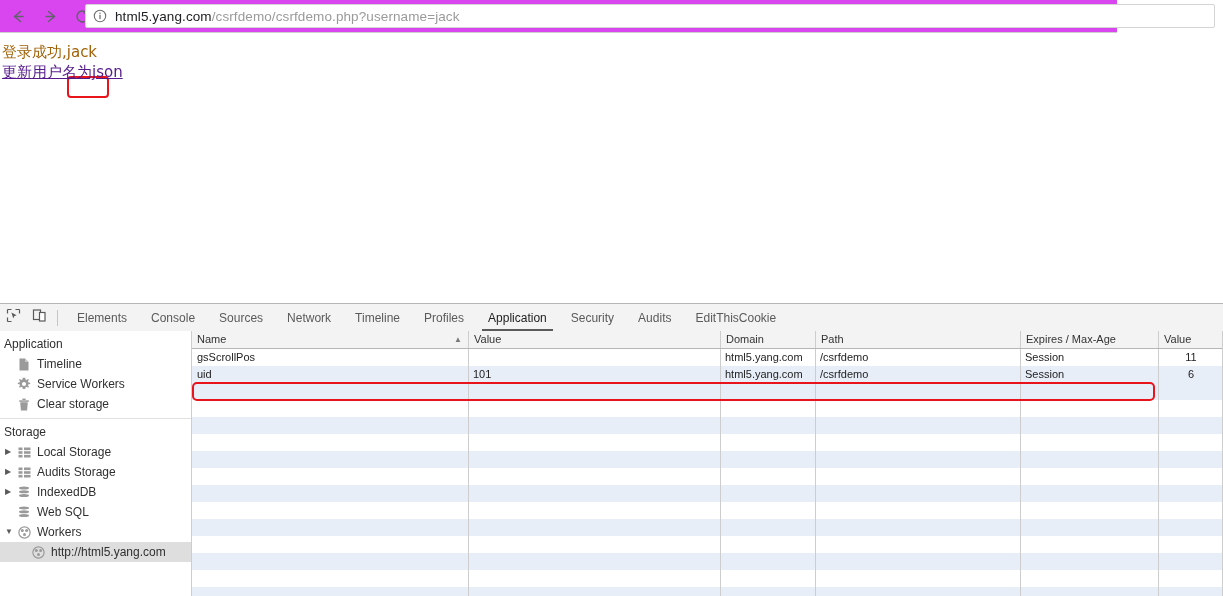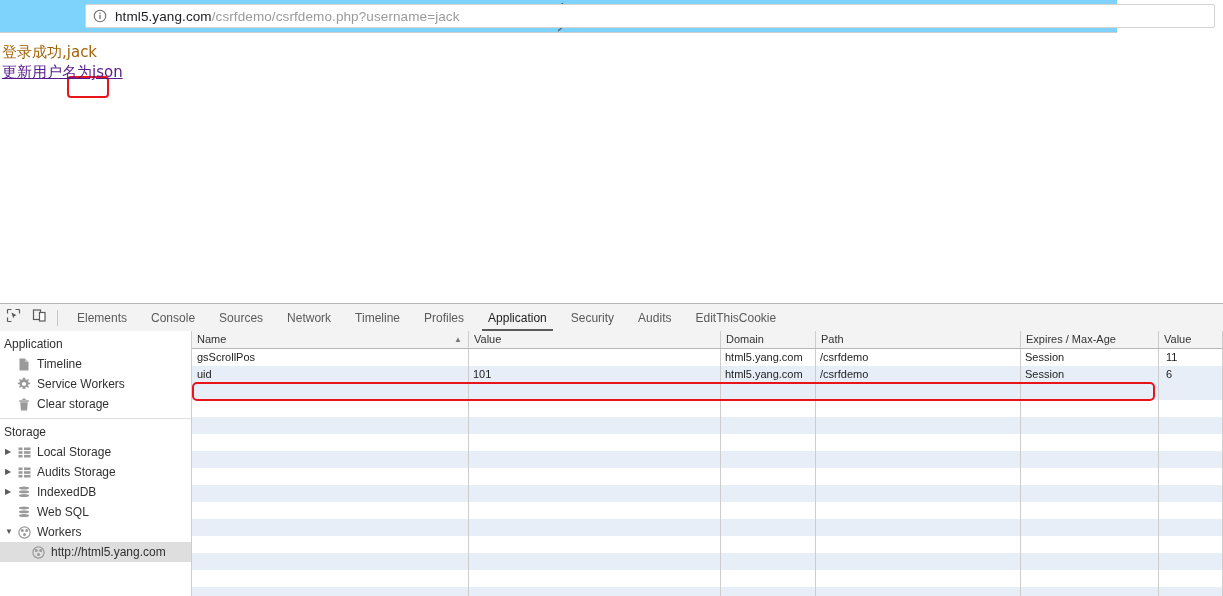--- a/index.html
+++ b/index.html
@@ -14,25 +14,24 @@
     height: 596px;
     overflow: hidden;
     background: #ffffff;
   }
 
   
   .browser-bar {
     position: absolute;
     left: 0; top: 0;
     width: 1117px; height: 32px;
-    background: #7dd3fc;
+    background: #d946ef;
     border-bottom: 1px solid #cfcfcf;
     display: flex;
     align-items: center;
-    flex-direction: column;
   }
   .nav-btn {
     width: 28px; height: 28px;
     margin-left: 4px;
     display: flex; align-items: center; justify-content: center;
     color: #5f6368;
   }
   .nav-btn svg { display: block; }
   .omnibox {
     position: absolute;
@@ -257,21 +256,21 @@
   .trow.odd { background: #ffffff; }
   .trow.even { background: #e8eef8; }
   .td {
     position: absolute;
     top: 0; height: 17px;
     padding-left: 5px;
     box-sizing: border-box;
     overflow: hidden;
     white-space: nowrap;
   }
-  .td.num { text-align: left; padding-right: 6px; padding-left: 8px; }
+  .td.num { text-align: center; padding-right: 6px; padding-left: 8px; }
   .vline {
     position: absolute;
     top: 0; bottom: 0;
     width: 1px;
     background: #cdcdcd;
   }
   .uid-box {
     position: absolute;
     left: 0px; top: 33px;
     width: 963px; height: 19px;

